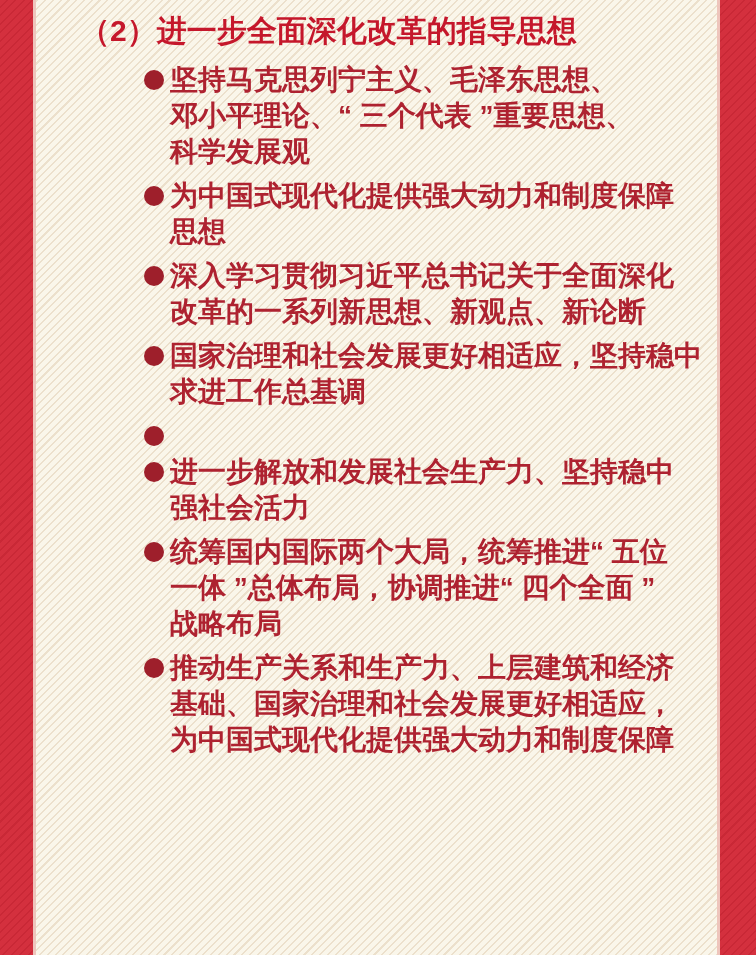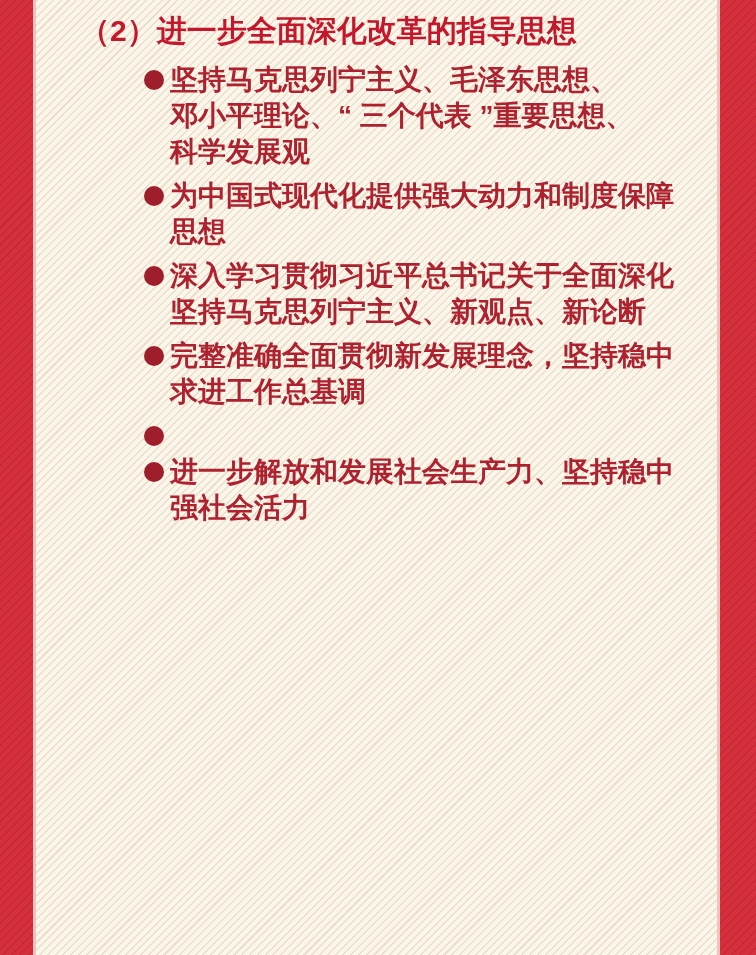--- a/index.html
+++ b/index.html
@@ -100,36 +100,48 @@
 
   <li class="item">
     <span class="dot"></span>
     <span class="item-text">为中国式现代化提供强大动力和制度保障
 思想</span>
   </li>
 
   <li class="item">
     <span class="dot"></span>
     <span class="item-text">深入学习贯彻习近平总书记关于全面深化
-坚持马克思列宁主义、新观点、新论断</span>
+改革的一系列新思想、新观点、新论断</span>
   </li>
 
   <li class="item">
     <span class="dot"></span>
-    <span class="item-text">完整准确全面贯彻新发展理念，坚持稳中
+    <span class="item-text">国家治理和社会发展更好相适应，坚持稳中
 求进工作总基调</span>
   </li>
 
   <li class="item">
     <span class="dot"></span>
   </li>
 
   <li class="item">
     <span class="dot"></span>
     <span class="item-text">进一步解放和发展社会生产力、坚持稳中
 强社会活力</span>
   </li>
 
+  <li class="item">
+    <span class="dot"></span>
+    <span class="item-text">统筹国内国际两个大局，统筹推进“ 五位
+一体 ”总体布局，协调推进“ 四个全面 ”
+战略布局</span>
+  </li>
 
 
+  <li class="item">
+    <span class="dot"></span>
+    <span class="item-text">推动生产关系和生产力、上层建筑和经济
+基础、国家治理和社会发展更好相适应，
+为中国式现代化提供强大动力和制度保障</span>
+  </li>
 </ul>
   </div>
 </div>
 
 </body></html>

